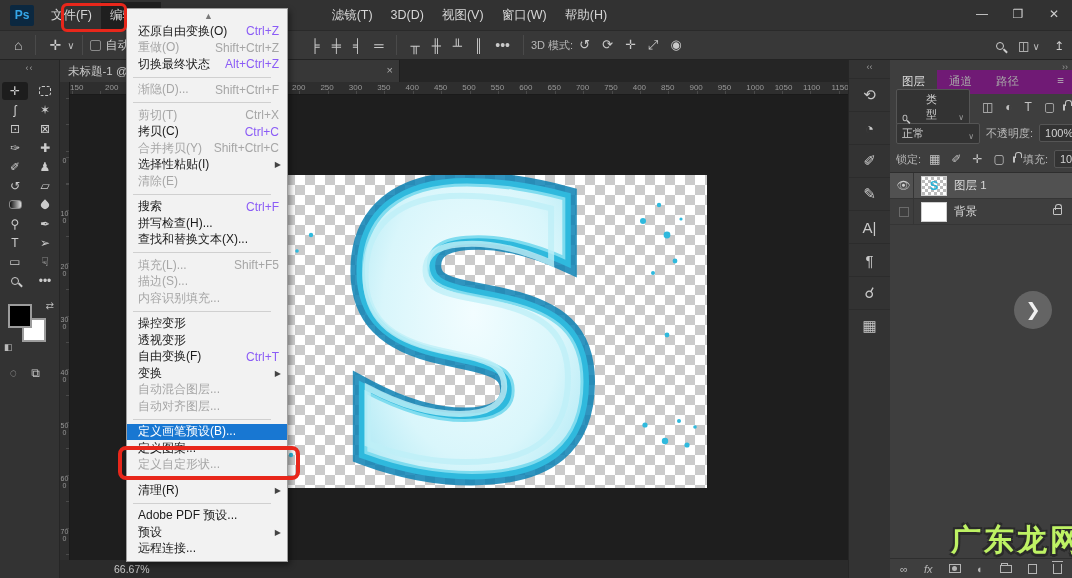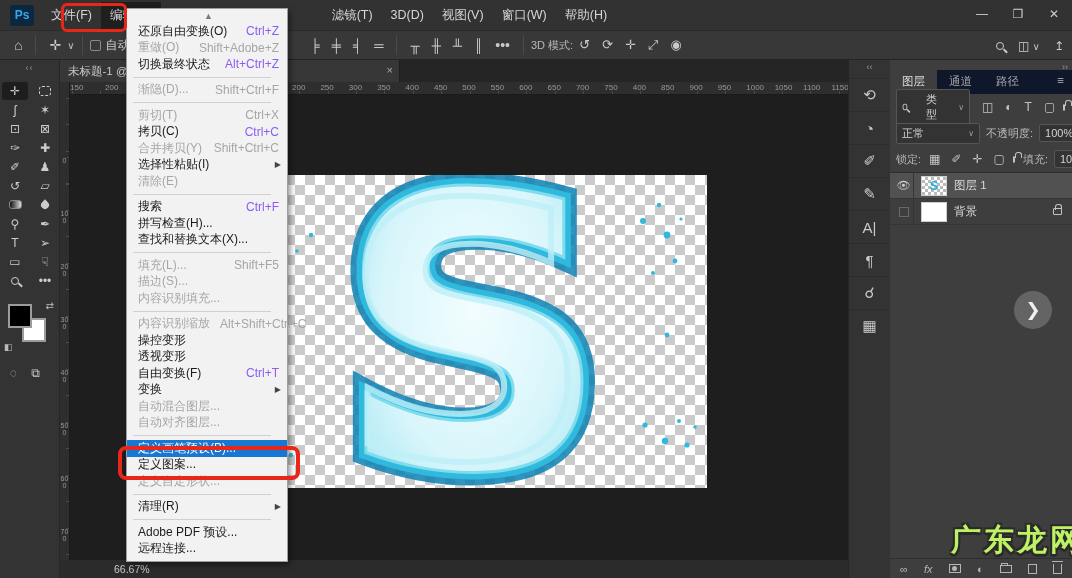--- a/index.html
+++ b/index.html
@@ -87,27 +87,27 @@
   #dockstrip { position:absolute; left:848px; top:60px; width:42px; height:518px; background:#333333;
     border-left:1px solid #262626; z-index:4; color:#c9c9c9; }
   #dockstrip .collapse { color:#9a9a9a; font-size:9px; text-align:center; padding:2px 0 6px; }
   .dock-icon { height:33px; display:flex; align-items:center; justify-content:center; font-size:15px;
     border-top:1px solid #2c2c2c; }
 
   
   #panelgroup { position:absolute; left:890px; top:60px; width:182px; height:518px; background:#3e3e3e;
     color:#cccccc; font-size:11.5px; z-index:4; }
   #panel-collapse { position:absolute; right:4px; top:2px; color:#9a9a9a; font-size:9px; }
-  #panel-tabs { display:flex; height:24px; margin-top:10px; background:#0f172a; align-items:stretch; }
+  #panel-tabs { display:flex; height:24px; margin-top:10px; background:#701a75; align-items:stretch; }
   .ptab { padding:4px 12px; color:#a8a8a8; }
   .ptab.active { background:#3e3e3e; color:#dcdcdc; }
   #panel-menu-icon { margin-left:auto; padding:4px 8px; color:#bdbdbd; }
   .prow { display:flex; align-items:center; padding:0 6px; height:26px; gap:6px; }
   .pselect { background:#333333; border:1px solid #555; border-radius:2px; padding:2px 5px;
-    display:flex; align-items:center; gap:18px; font-size:11px; color:#d2d2d2; }
+    display:flex; align-items:flex-end; gap:18px; font-size:11px; color:#d2d2d2; }
   .chev { font-size:8px; color:#9a9a9a; }
   .ficon { font-size:12px; color:#c3c3c3; padding:0 2px; }
   .plabel { font-size:11px; color:#b8b8b8; white-space:nowrap; }
   .icon-lock { width:9px; height:7px; border:1px solid #c3c3c3; border-radius:1px; position:relative; display:inline-block; }
   .icon-lock::before { content:''; position:absolute; left:1px; top:-5px; width:5px; height:5px;
     border:1px solid #c3c3c3; border-bottom:none; border-radius:3px 3px 0 0; }
   #layer-list { border-top:1px solid #2e2e2e; }
   .layer-row { display:flex; align-items:center; height:26px; gap:7px; padding:0 4px; border-bottom:1px solid #353535; }
   .layer-row.selected { background:#515151; }
   .eye-cell { width:20px; text-align:center; font-size:11px; color:#cfcfcf; border-right:1px solid #353535; align-self:stretch; display:flex; align-items:center; justify-content:center; }
@@ -497,21 +497,21 @@
 
       </div>
 
       <div class="mi">
         <span class="lbl">还原自由变换(O)</span>
         <span class="sc">Ctrl+Z</span>
       </div>
 
       <div class="mi disabled">
         <span class="lbl">重做(O)</span>
-        <span class="sc">Shift+Adobe+Z</span>
+        <span class="sc">Shift+Ctrl+Z</span>
       </div>
 
       <div class="mi">
         <span class="lbl">切换最终状态</span>
         <span class="sc">Alt+Ctrl+Z</span>
       </div>
 
       <div class="mi separator">
         <span class="lbl"></span>
         <span class="sc"></span>
@@ -591,24 +591,20 @@
       <div class="mi disabled">
         <span class="lbl">内容识别填充...</span>
         <span class="sc"></span>
       </div>
 
       <div class="mi separator">
         <span class="lbl"></span>
         <span class="sc"></span>
       </div>
 
-      <div class="mi disabled">
-        <span class="lbl">内容识别缩放</span>
-        <span class="sc">Alt+Shift+Ctrl+C</span>
-      </div>
 
       <div class="mi">
         <span class="lbl">操控变形</span>
         <span class="sc"></span>
       </div>
 
       <div class="mi">
         <span class="lbl">透视变形</span>
         <span class="sc"></span>
       </div>
@@ -666,20 +662,24 @@
       <div class="mi separator">
         <span class="lbl"></span>
         <span class="sc"></span>
       </div>
 
       <div class="mi">
         <span class="lbl">Adobe PDF 预设...</span>
         <span class="sc"></span>
       </div>
 
+      <div class="mi has-submenu">
+        <span class="lbl">预设</span>
+        <span class="sc"></span>
+      </div>
 
       <div class="mi">
         <span class="lbl">远程连接...</span>
         <span class="sc"></span>
       </div>
     </div>
 
   <div class="red-box" id="red-box-edit"></div>
   <div class="red-box" id="red-box-brush"></div>
 

